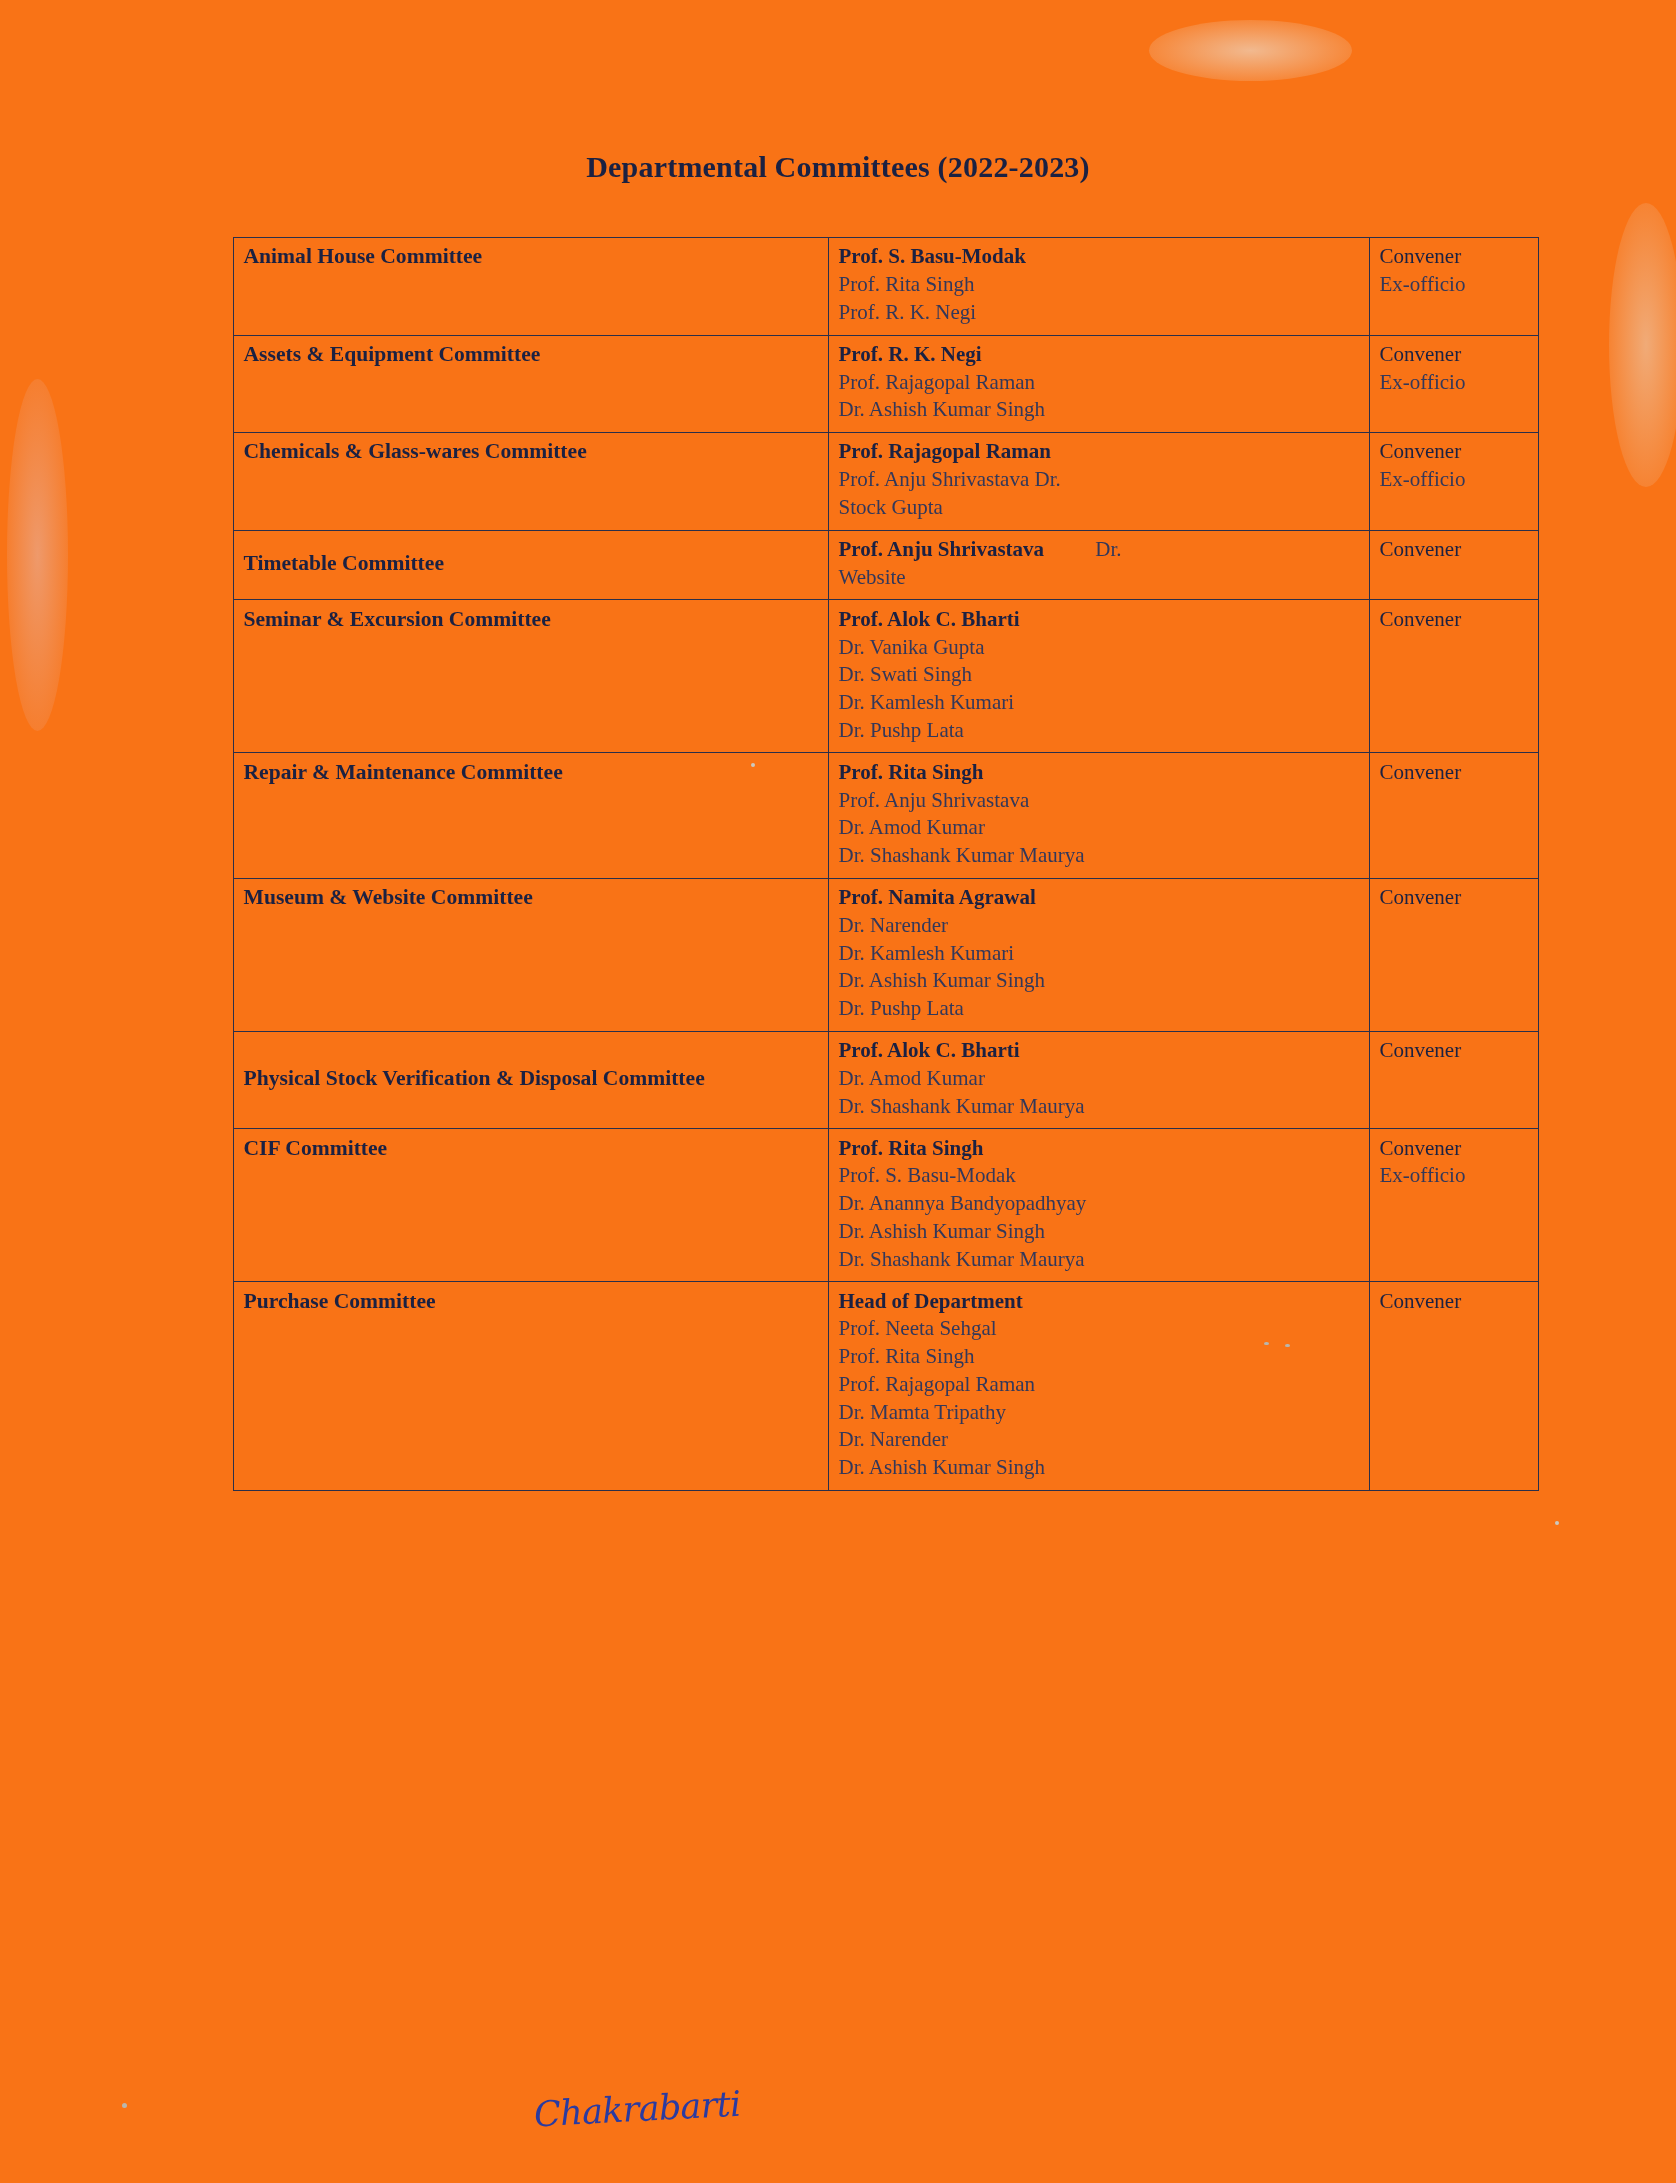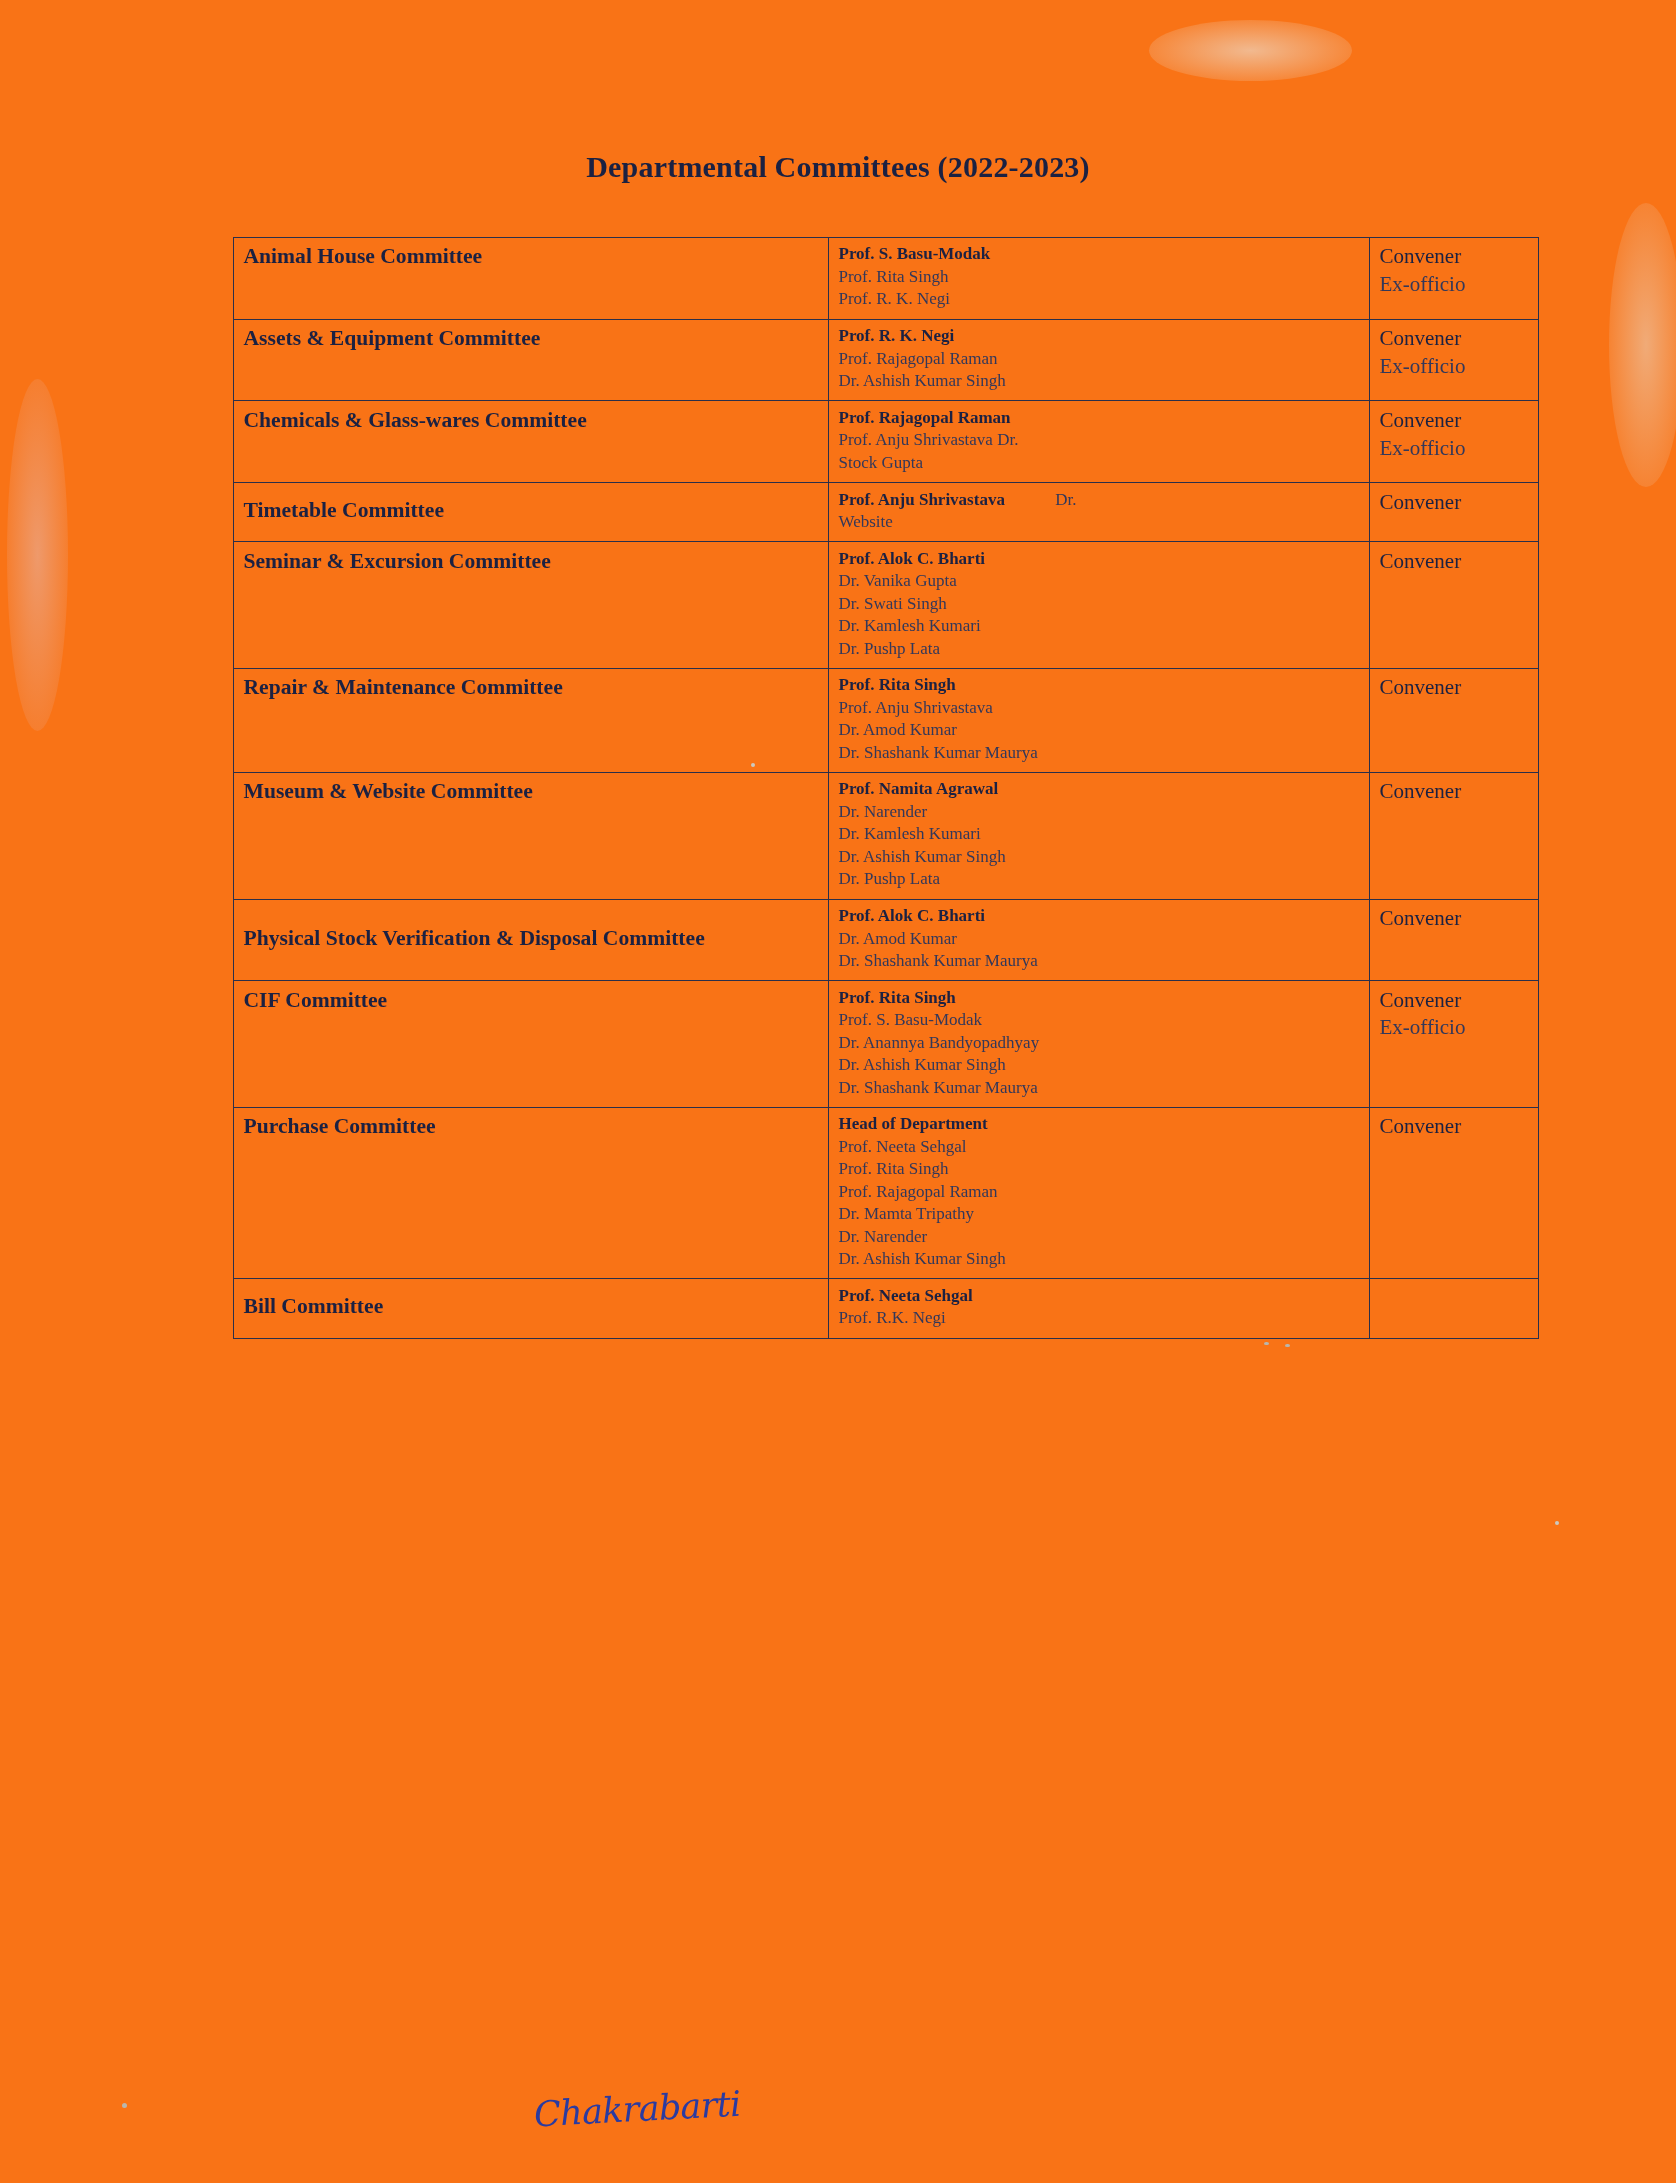--- a/index.html
+++ b/index.html
@@ -57,21 +57,21 @@
 
   .cname {
     font-size: 21.6px;
     font-weight: bold;
     line-height: 1.28;
     color: #1b2142;
   }
   td.name-cell.vmid { vertical-align: middle; }
 
   .member {
-    font-size: 17px;
+    font-size: 21px;
     line-height: 1.32;
     color: #33385a;
     white-space: pre-wrap;
   }
   .member.lead {
     font-weight: bold;
     color: #1b2142;
   }
   .member .plain {
     font-weight: normal;
@@ -269,28 +269,18 @@
             <div class="member">Prof. Rita Singh</div>
             <div class="member">Prof. Rajagopal Raman</div>
             <div class="member">Dr. Mamta Tripathy</div>
             <div class="member">Dr. Narender</div>
             <div class="member">Dr. Ashish Kumar Singh</div>
           </td>
           <td>
             <div class="role lead">Convener</div>
           </td>
         </tr>
-        <tr>
-          <td class="name-cell vmid">
-            <div class="cname">Bill Committee</div>
-          </td>
-          <td>
-            <div class="member lead">Prof. Neeta Sehgal</div>
-            <div class="member">Prof. R.K. Negi</div>
-          </td>
-          <td></td>
-        </tr>
       </tbody>
   </table>
 
   <div class="signature">Chakrabarti</div>
 </div>
 
 
 </body></html>

